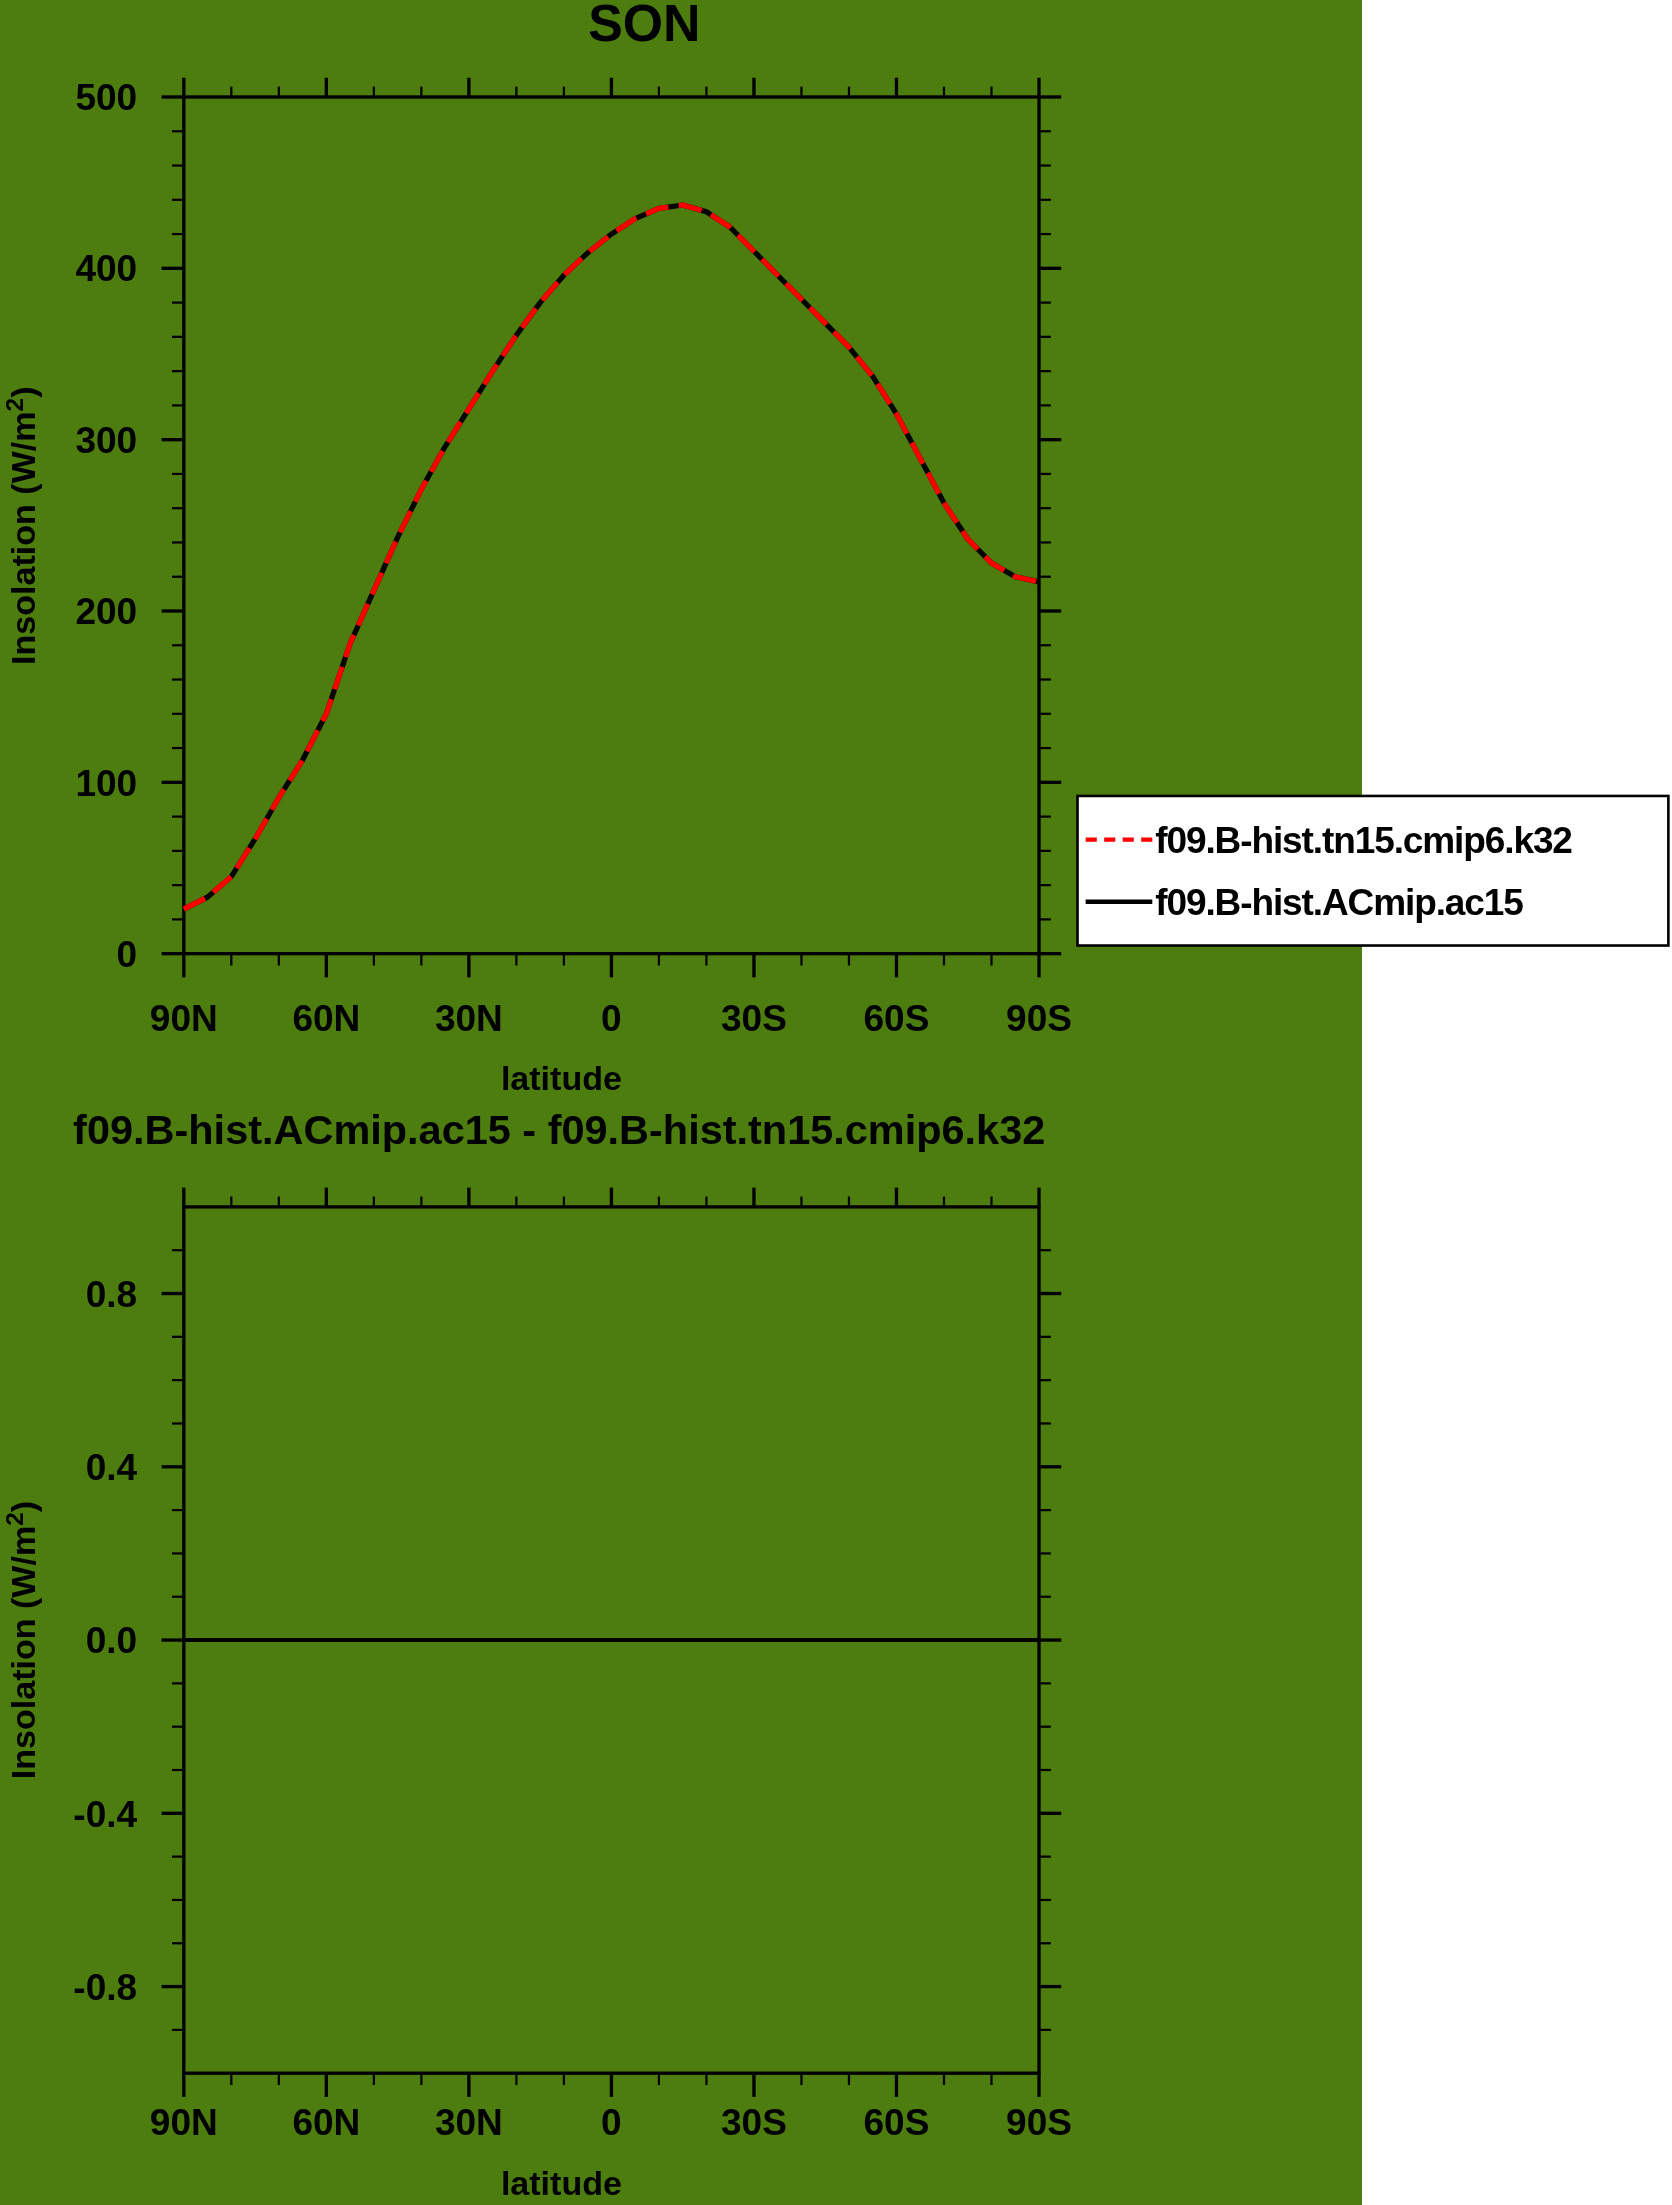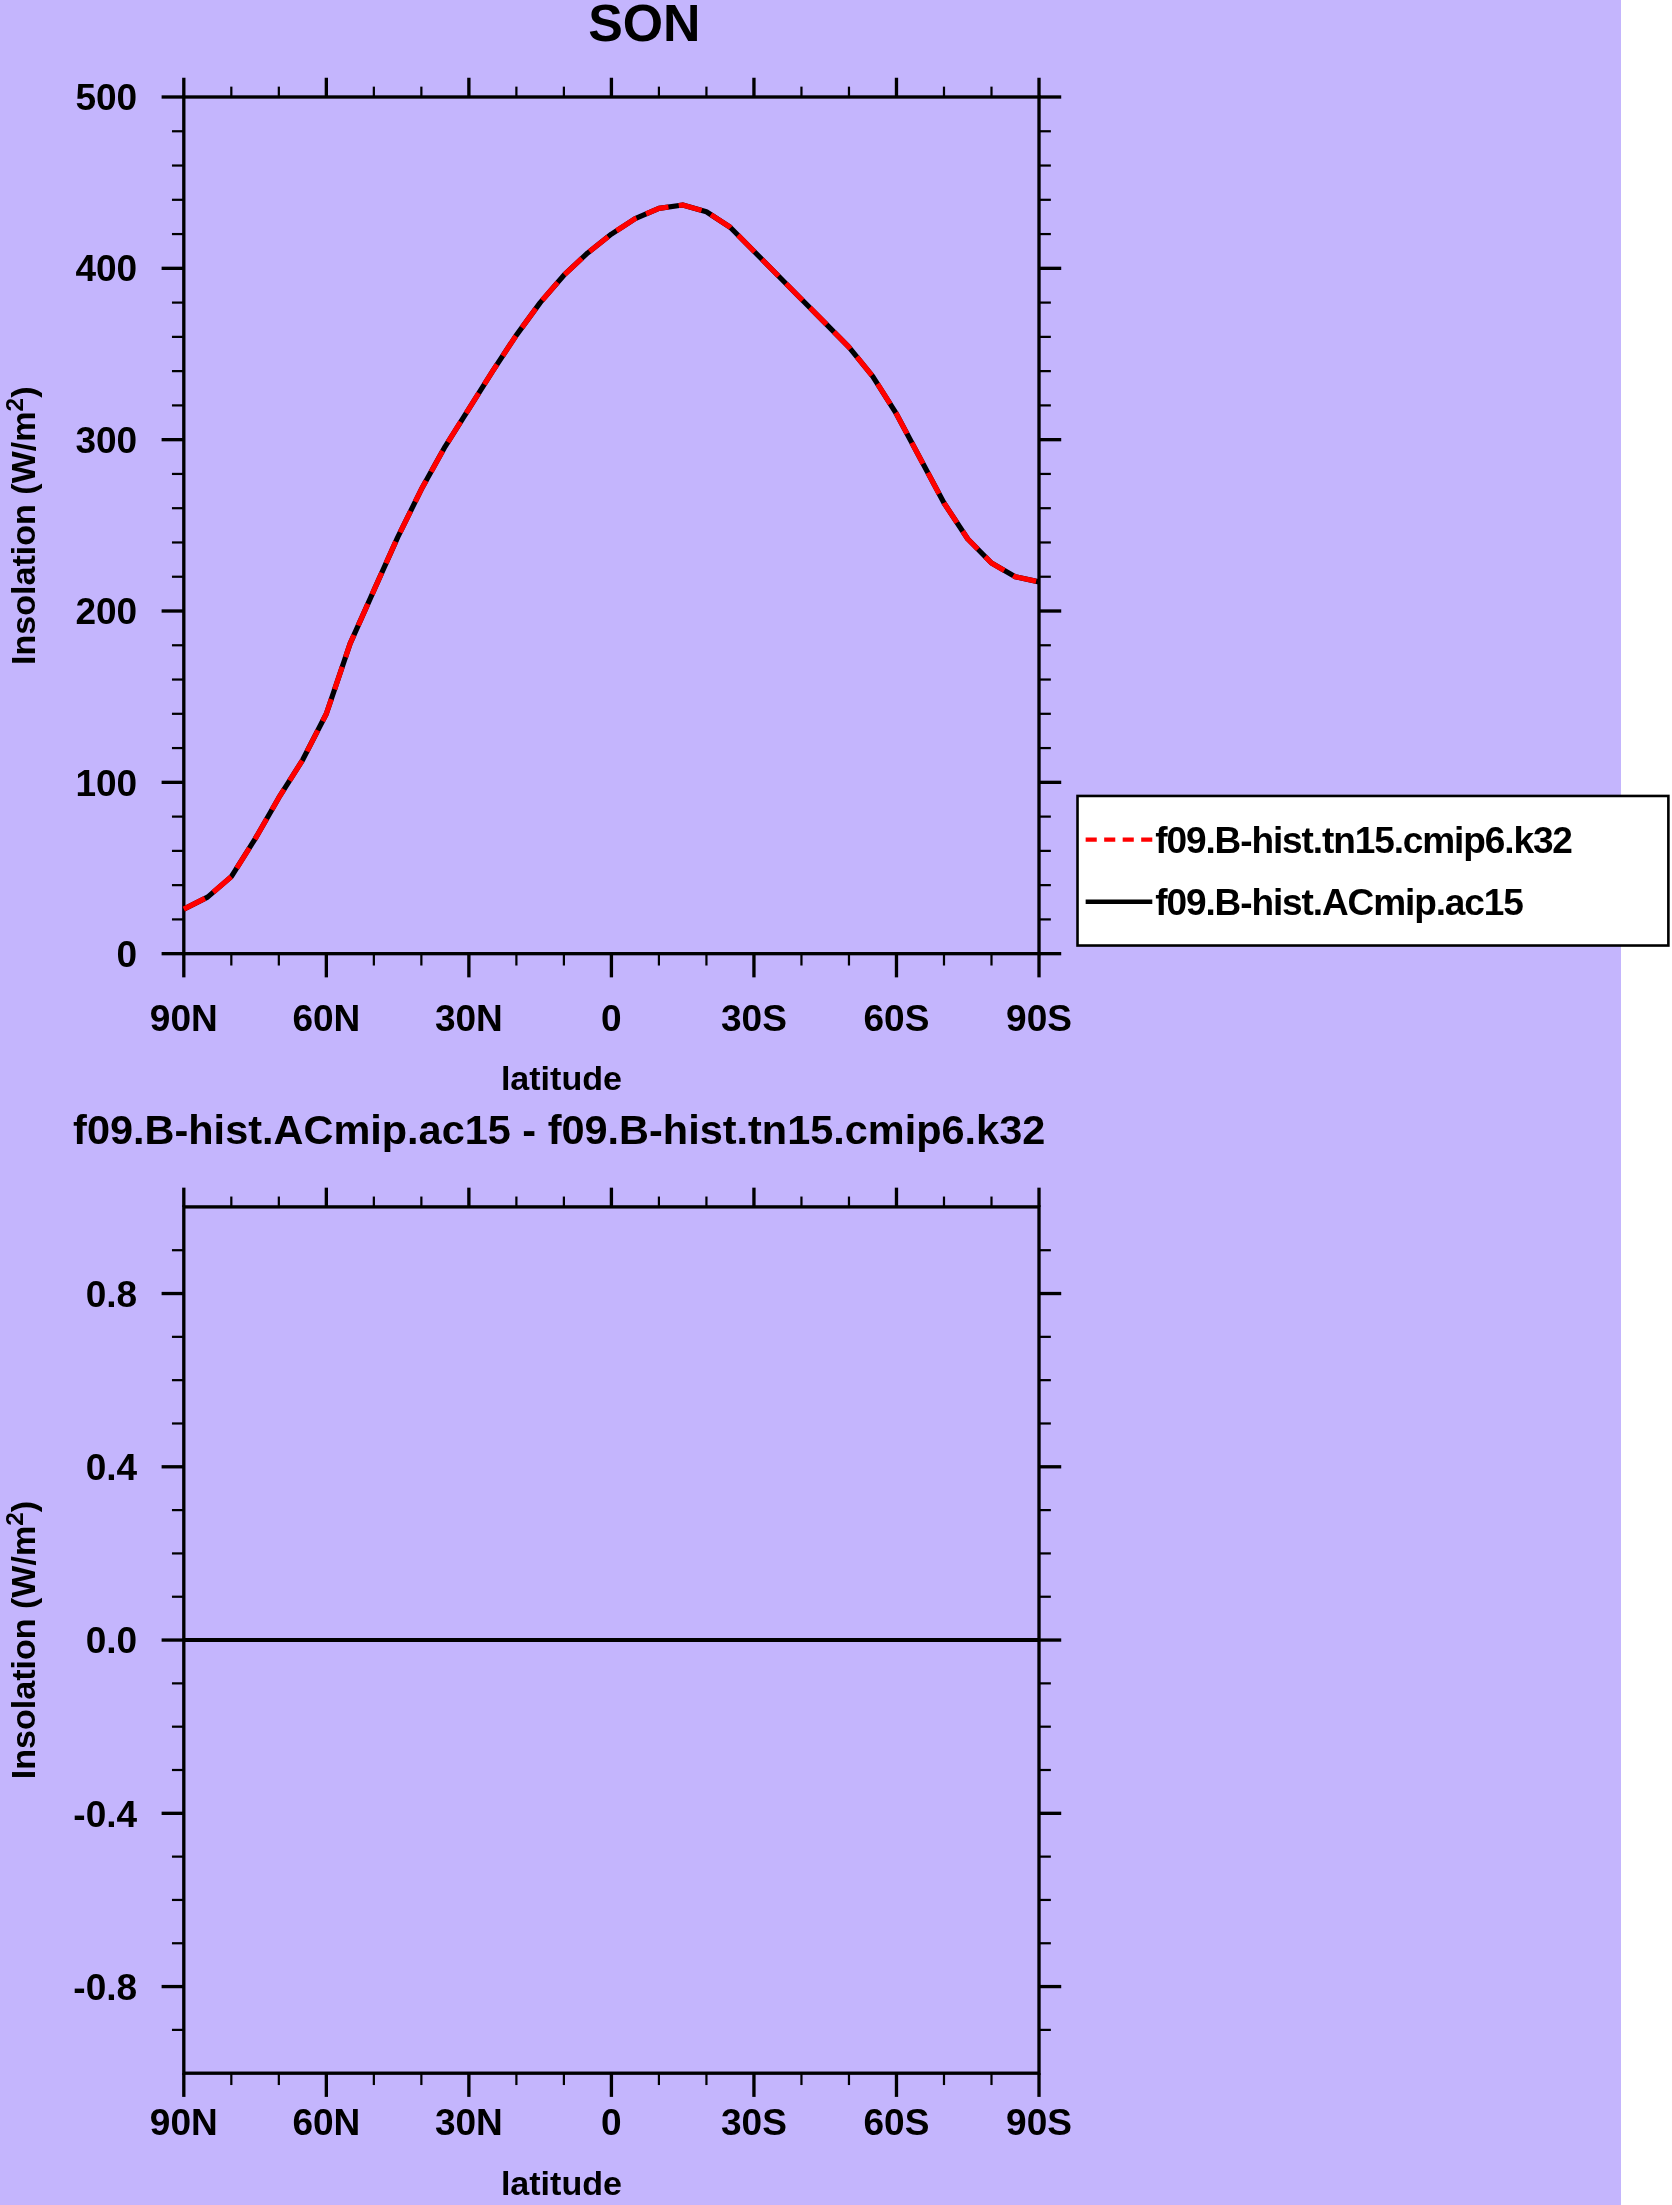--- a/index.html
+++ b/index.html
@@ -1,16 +1,16 @@
 <!DOCTYPE html>
 <html style="font-size:12px"><head>
 <meta charset="utf-8">
 <style>
   html,body{margin:0;padding:0;background:#ffffff;}
-  .page{width:1621px;height:2205px;background:#c4b5fd;position:relative;}
+  .page{width:1362px;height:2205px;background:#4d7c0f;position:relative;}
   svg{display:block;}
   text{font-family:"Liberation Sans","DejaVu Sans",sans-serif;font-weight:bold;fill:#000000;}
   .title-main{font-size:70px;}
   .title-diff{font-size:56px;}
   .ticklab{font-size:50px;}
   .axlab{font-size:46px;}
   .suplab{font-size:33px;}
   .leglab{font-size:50px;letter-spacing:-1.5px;}
 </style>
 </head>

